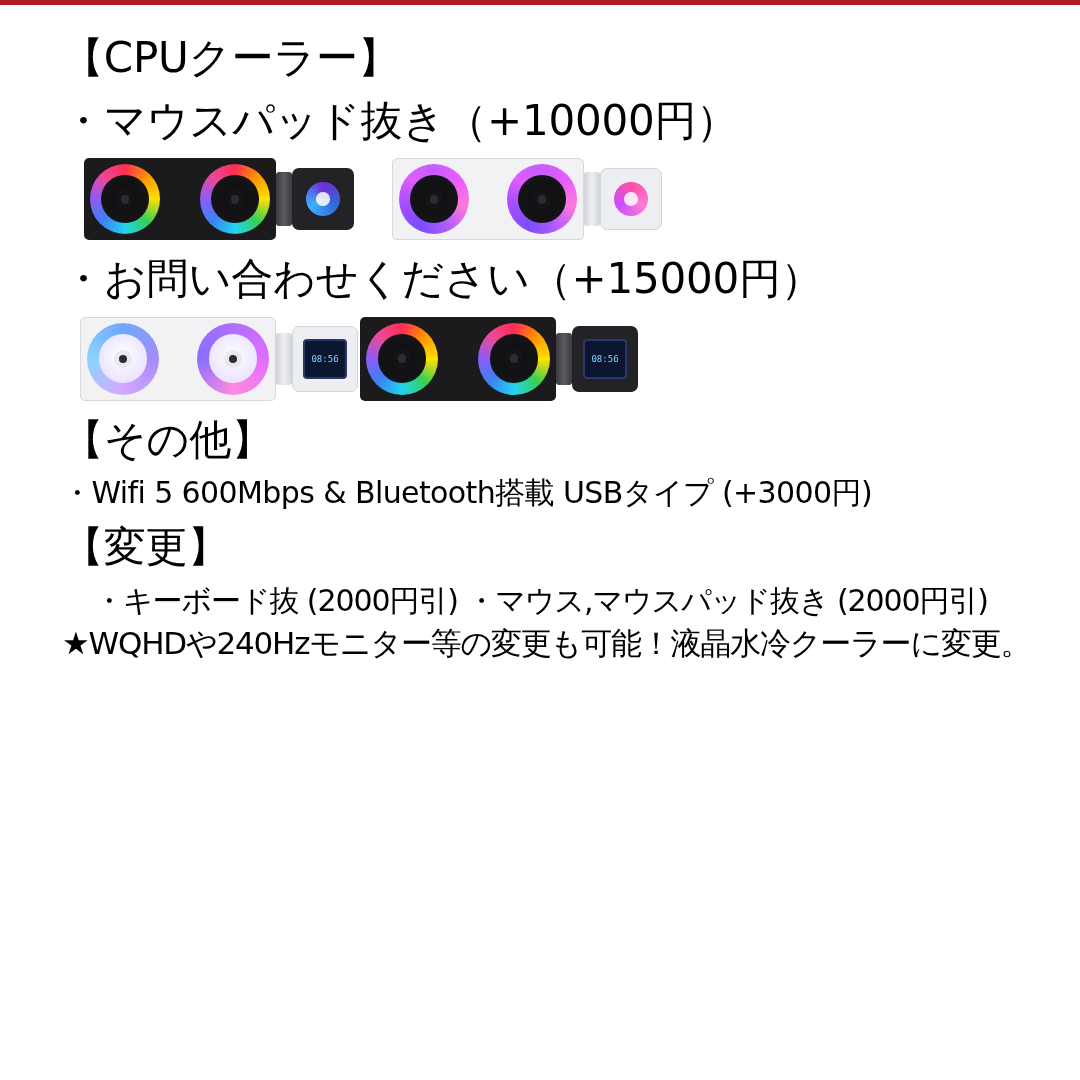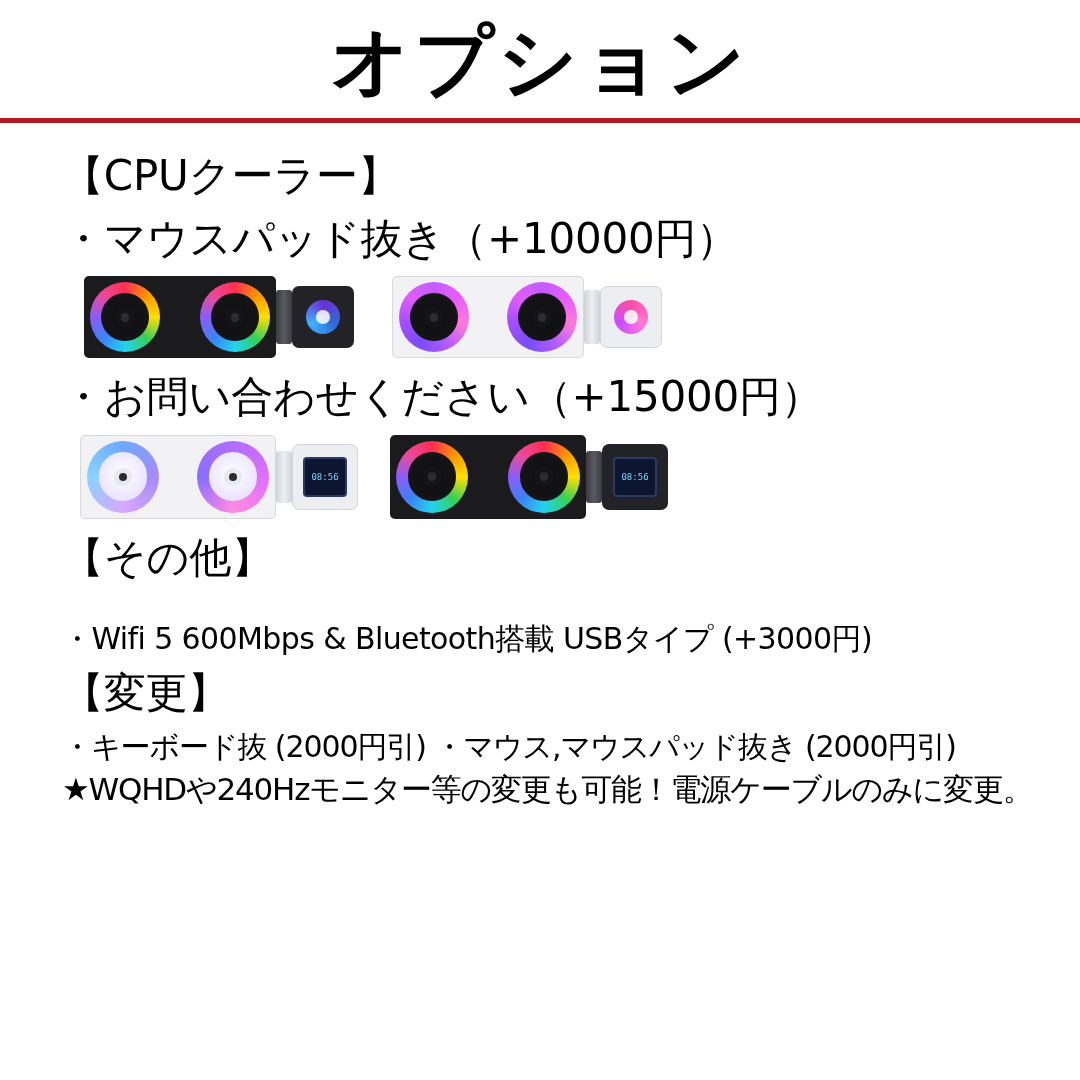--- a/index.html
+++ b/index.html
@@ -45,31 +45,31 @@
     flex: 1;
     padding: 22px 34px 0 62px;
   }
   .line {
     font-size: 42px;
     line-height: 1.49;
     white-space: nowrap;
     font-family: "DejaVu Sans", "Liberation Sans", sans-serif;
     letter-spacing: -0.2px;
   }
-  .line.small { font-size: 30px; letter-spacing: -0.6px; margin-top: 28px; }
-  .line.tight { letter-spacing: -1.1px; font-size: 30px; }
+  .line.small { font-size: 30px; letter-spacing: -0.6px; }
+  .line.tight { letter-spacing: -1.1px; font-size: 30px; margin-left: 32px; }
 
   
   .img-row {
     display: flex;
     align-items: flex-start;
     margin: 6px 0 8px 0;
   }
   .img-row.row1 { padding-left: 22px; gap: 38px; }
-  .img-row.row2 { padding-left: 18px; gap: 32px; }
+  .img-row.row2 { padding-left: 18px; gap: 2px; }
 
   
   .aio {
     position: relative;
     display: flex;
     align-items: center;
   }
   .rad {
     position: relative;
     border-radius: 5px;
@@ -177,23 +177,20 @@
     letter-spacing: -1.2px;
     white-space: nowrap;
     font-family: "DejaVu Sans", "Liberation Sans", sans-serif;
   }
 </style>
 </head>
 <body>
 
 <div class="page">
 
-  <div class="header">
-    <div class="header-title">オプション</div>
-  </div>
   <div class="rule"></div>
 
   <div class="content">
 
     <div class="line">【CPUクーラー】</div>
     <div class="line">・マウスパッド抜き（+10000円）</div>
 
     <div class="img-row row1">
 
       <div class="aio">
@@ -279,16 +276,16 @@
       </div>
 
     </div>
 
     <div class="line">【その他】</div>
     <div class="line small">・Wifi 5 600Mbps &amp; Bluetooth搭載 USBタイプ (+3000円)</div>
 
     <div class="line">【変更】</div>
     <div class="line tight">・キーボード抜 (2000円引) ・マウス,マウスパッド抜き (2000円引)</div>
 
-    <div class="star-line">★WQHDや240Hzモニター等の変更も可能！電源ケーブルのみに変更。</div>
+    <div class="star-line">★WQHDや240Hzモニター等の変更も可能！液晶水冷クーラーに変更。</div>
 
   </div>
 </div>
 
 </body></html>

